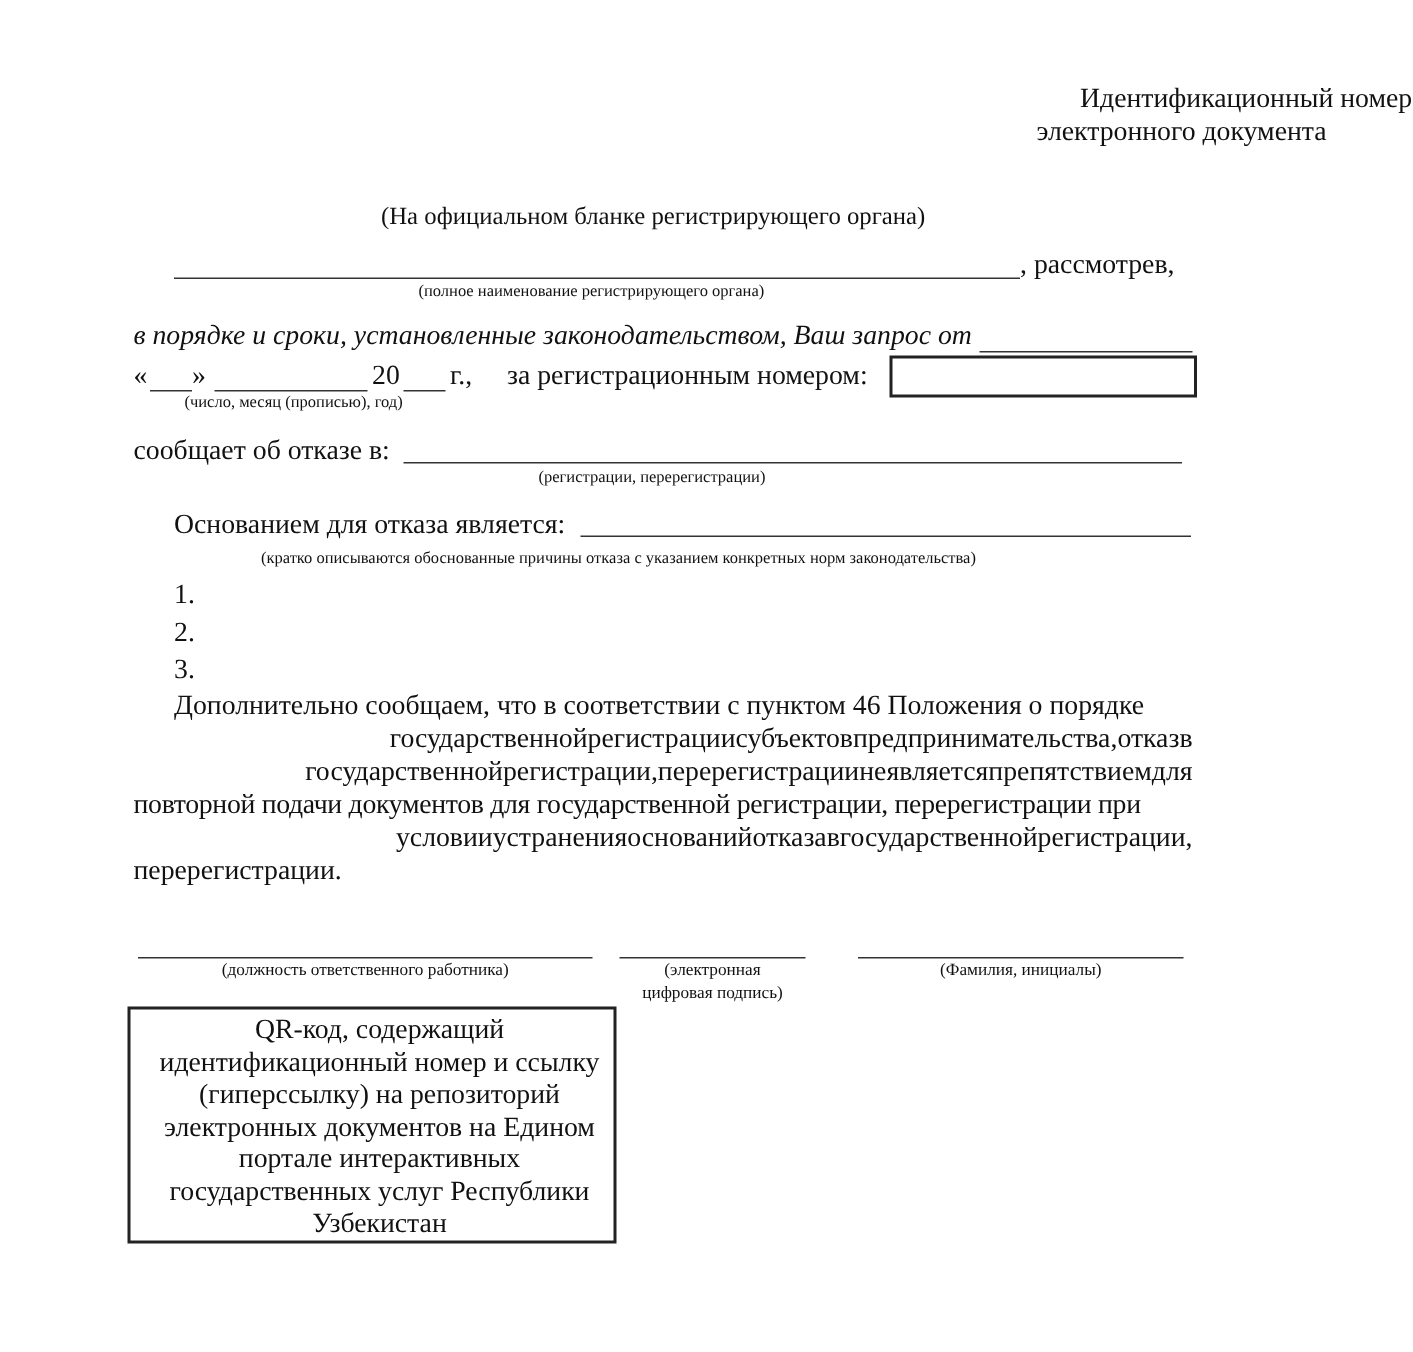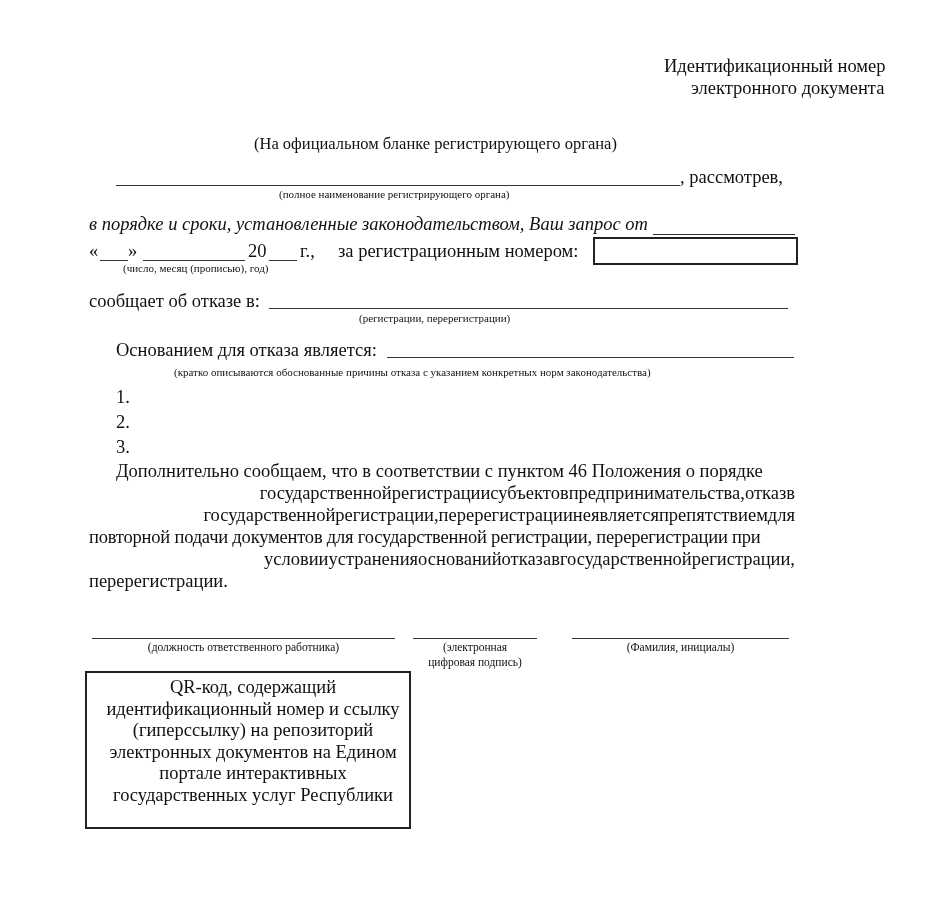--- a/index.html
+++ b/index.html
@@ -15,21 +15,21 @@
     .line { position: absolute; height: 0; border-top: 1px solid #333; }
     .boxed { position: absolute; border: 2px solid #222; box-sizing: border-box; }
     .justify-line { position: absolute; left: 89px; width: 706px; display: flex; justify-content: flex-end; font-size: 18.5px; line-height: 22px; }
     .qr-box { position: absolute; left: 85px; top: 671px; width: 326px; height: 158px; border: 2px solid #222; box-sizing: border-box; text-align: center; font-size: 18.5px; line-height: 21.5px; padding-top: 4px; }
     .qr-box div { white-space: nowrap; padding-left: 10px; }
     .center-note { position: absolute; text-align: center; font-size: 11.5px; line-height: 15px; }
   </style>
 </head>
 <body>
 
-<div class="abs t18" style="left:664px; top:55px;">Идентификационный номер</div>
+<div class="abs t18" style="left:720px; top:55px;">Идентификационный номер</div>
 <div class="abs t18" style="left:691px; top:77px;">электронного документа</div>
 
 <div class="abs t16" style="left:254px; top:122px;">(На официальном бланке регистрирующего органа)</div>
 
 <div class="line" style="left:116px; top:185px; width:564px;"></div>
 <div class="abs t18" style="left:680px; top:166px;">, рассмотрев,</div>
 <div class="abs note" style="left:279px; top:188px;">(полное наименование регистрирующего органа)</div>
 
 <div class="abs t18" style="left:89px; top:213px;font-style:italic;">в порядке и сроки, установленные законодательством, Ваш запрос от</div>
 <div class="line" style="left:653px; top:234px; width:142px;"></div>
@@ -101,13 +101,14 @@
 <div class="line" style="left:572px; top:638px; width:217px;"></div>
 <div class="center-note" style="left:572px; top:640px; width:217px;">(Фамилия, инициалы)</div>
 
 <div class="qr-box">
   <div>QR-код, содержащий</div>
   <div>идентификационный номер и ссылку</div>
   <div>(гиперссылку) на репозиторий</div>
   <div>электронных документов на Едином</div>
   <div>портале интерактивных</div>
   <div>государственных услуг Республики</div>
+  <div>Узбекистан</div>
 </div>
 
 </body></html>

